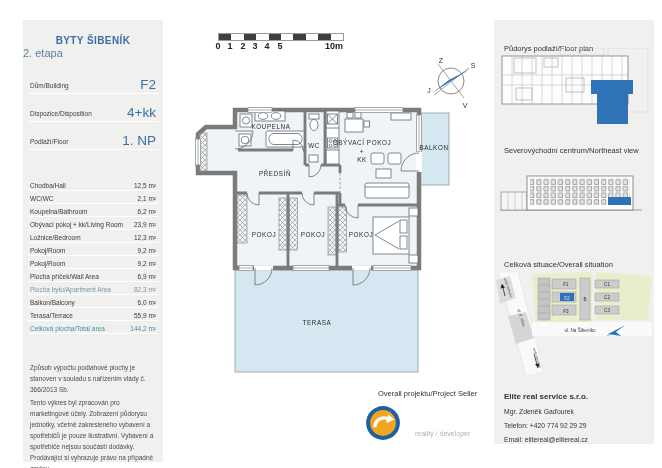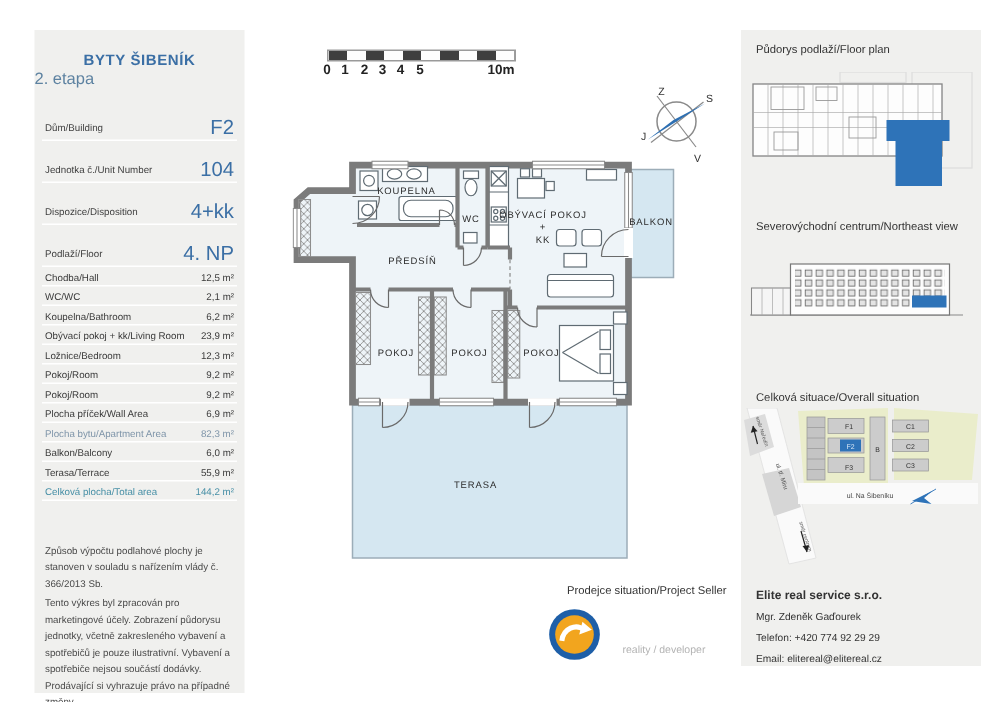--- a/index.html
+++ b/index.html
@@ -49,30 +49,26 @@
   <aside class="panel" style="left:23px;top:20px;width:140px;height:442px;">
     <h1 class="lp-title">BYTY ŠIBENÍK</h1>
     <div class="lp-sub">2. etapa</div>
 
     <div class="info-rows">
       <div class="info-row">
         <span class="il">Dům/Building</span>
         <span class="iv">F2</span>
       </div>
       <div class="info-row">
-        <span class="il">Jednotka č./Unit Number</span>
-        <span class="iv">104</span>
-      </div>
-      <div class="info-row">
         <span class="il">Dispozice/Disposition</span>
         <span class="iv">4+kk</span>
       </div>
       <div class="info-row">
         <span class="il">Podlaží/Floor</span>
-        <span class="iv">4. NP</span>
+        <span class="iv">1. NP</span>
       </div>
     </div>
 
     <div class="area-table">
       <div class="a-row">
           <span class="al">Chodba/Hall</span>
           <span class="av">12,5 m²</span>
         </div>
       <div class="a-row">
           <span class="al">WC/WC</span>
@@ -270,31 +266,31 @@
       <text x="167" y="67">KK</text>
       <text x="80" y="81">PŘEDSÍŇ</text>
       <text x="239" y="55">BALKON</text>
       <text x="69" y="142">POKOJ</text>
       <text x="118" y="142">POKOJ</text>
       <text x="166" y="142">POKOJ</text>
       <text x="122" y="230">TERASA</text>
     </g>
   </svg>
 
-  <div class="seller-h">Prodejce situation/Project Seller</div>
+  <div class="seller-h">Overall projektu/Project Seller</div>
   <svg style="position:absolute;left:364px;top:404px;" width="38" height="38" viewBox="0 0 36 36">
     <circle cx="18" cy="18" r="16" fill="#1e5fa8"></circle>
     <circle cx="18" cy="18" r="12.2" fill="#f2a51e"></circle>
     <path d="M10 22 C11 14 19 11 24 15" stroke="#fff" stroke-width="3.2" fill="none"></path>
     <polygon points="23,10 29,15 21,18" fill="#fff"></polygon>
   </svg>
   <div class="logo-tag">reality / developer</div>
 
   <aside class="panel" style="left:494px;top:20px;width:160px;height:424px;">
-    <div class="rp-h" style="top:8px;">Půdorys podlaží/Floor plan</div>
+    <div class="rp-h" style="top:24px;">Půdorys podlaží/Floor plan</div>
 
     <svg style="position:absolute;left:6px;top:28px;" width="150" height="78" viewBox="0 0 150 78">
       <rect x="108" y="0" width="40" height="64" fill="none" stroke="#ddd" stroke-width="0.8"></rect>
       <rect x="60" y="0" width="44" height="7" fill="none" stroke="#ddd" stroke-width="0.8"></rect>
       <rect x="2" y="8" width="126" height="48" fill="#fdfdfd" stroke="#888" stroke-width="0.9"></rect>
       <g stroke="#aaa" stroke-width="0.45">
         <line x1="12" y1="8" x2="12" y2="56"></line>
           <line x1="22" y1="8" x2="22" y2="56"></line>
         <line x1="32" y1="8" x2="32" y2="56"></line>
           <line x1="42" y1="8" x2="42" y2="56"></line>

